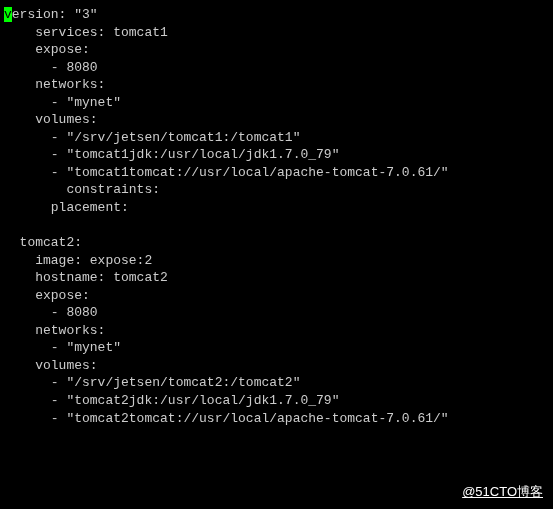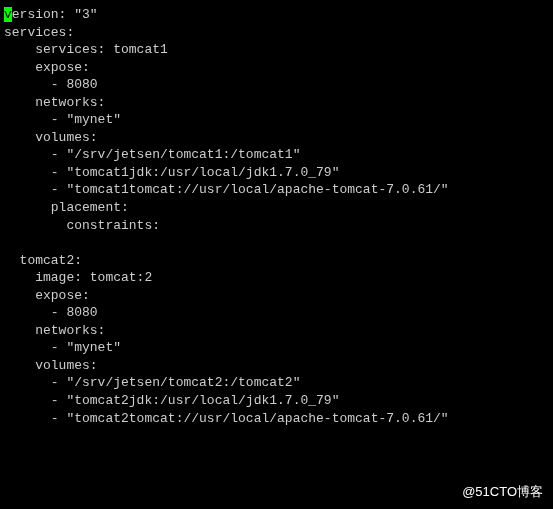--- a/index.html
+++ b/index.html
@@ -27,42 +27,43 @@
       color: #000;
     }
     .watermark {
       position: absolute;
       bottom: 8px;
       right: 10px;
       color: #fff;
       font-family: Arial, sans-serif;
       font-size: 13px;
       font-weight: normal;
+      text-decoration: underline;
     }
   </style>
 </head>
 <body>
 
 <div>
   <div class="line"><span class="cursor">v</span><span>ersion: "3"</span></div>
-  <div class="line">services:</div>
   <div class="line">    services: tomcat1</div>
   <div class="line">    expose:</div>
   <div class="line">      - 8080</div>
   <div class="line">    networks:</div>
   <div class="line">      - "mynet"</div>
   <div class="line">    volumes:</div>
   <div class="line">      - "/srv/jetsen/tomcat1:/tomcat1"</div>
   <div class="line">      - "tomcat1jdk:/usr/local/jdk1.7.0_79"</div>
   <div class="line">      - "tomcat1tomcat://usr/local/apache-tomcat-7.0.61/"</div>
+  <div class="line">        constraints:</div>
   <div class="line">      placement:</div>
-  <div class="line">        constraints:</div>
   <div class="line"> </div>
   <div class="line">  tomcat2:</div>
-  <div class="line">    image: tomcat:2</div>
+  <div class="line">    image: expose:2</div>
+  <div class="line">    hostname: tomcat2</div>
   <div class="line">    expose:</div>
   <div class="line">      - 8080</div>
   <div class="line">    networks:</div>
   <div class="line">      - "mynet"</div>
   <div class="line">    volumes:</div>
   <div class="line">      - "/srv/jetsen/tomcat2:/tomcat2"</div>
   <div class="line">      - "tomcat2jdk:/usr/local/jdk1.7.0_79"</div>
   <div class="line">      - "tomcat2tomcat://usr/local/apache-tomcat-7.0.61/"</div>
 
 </div>

